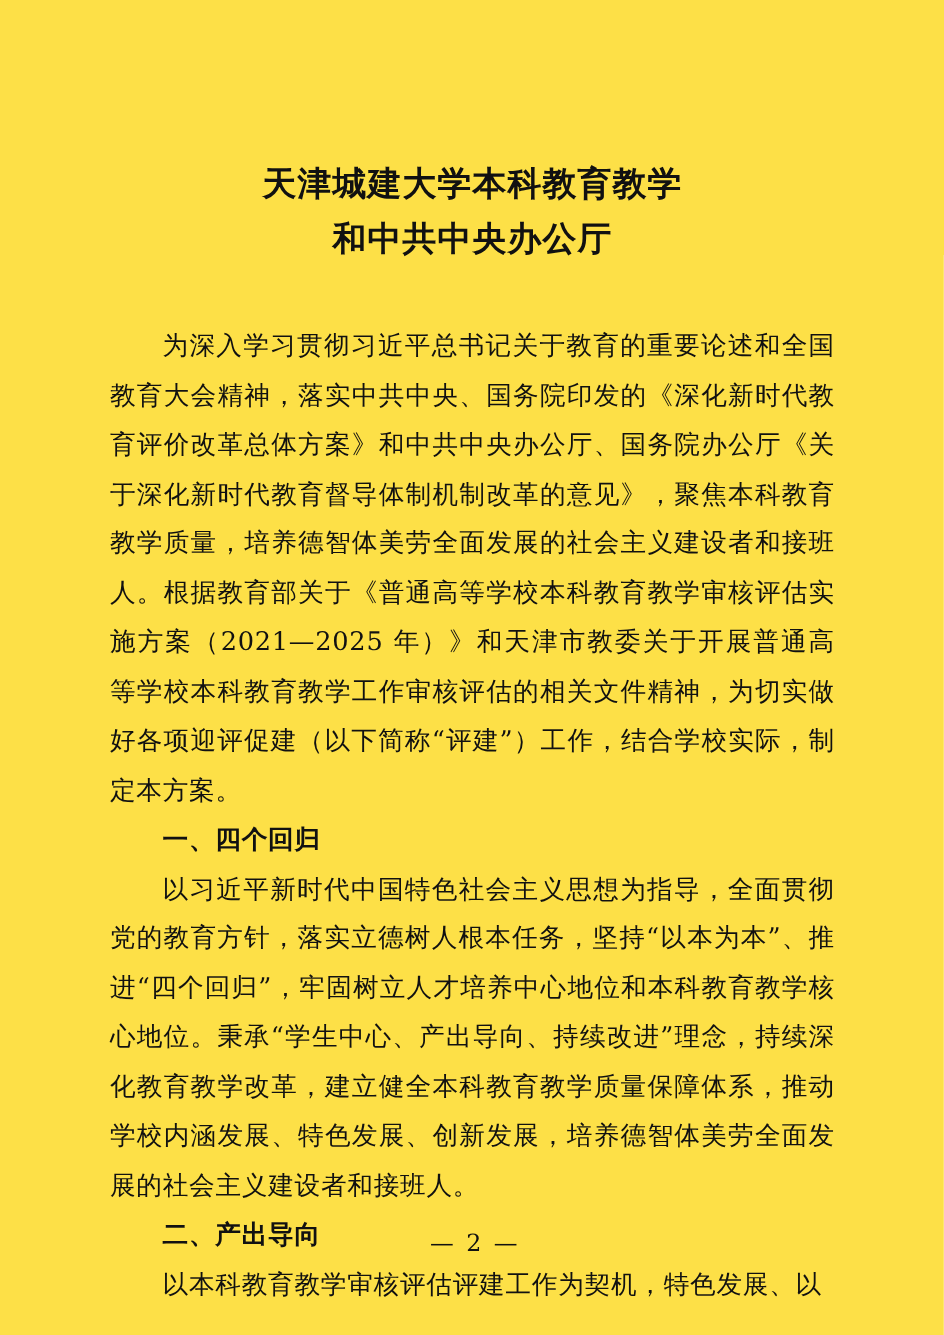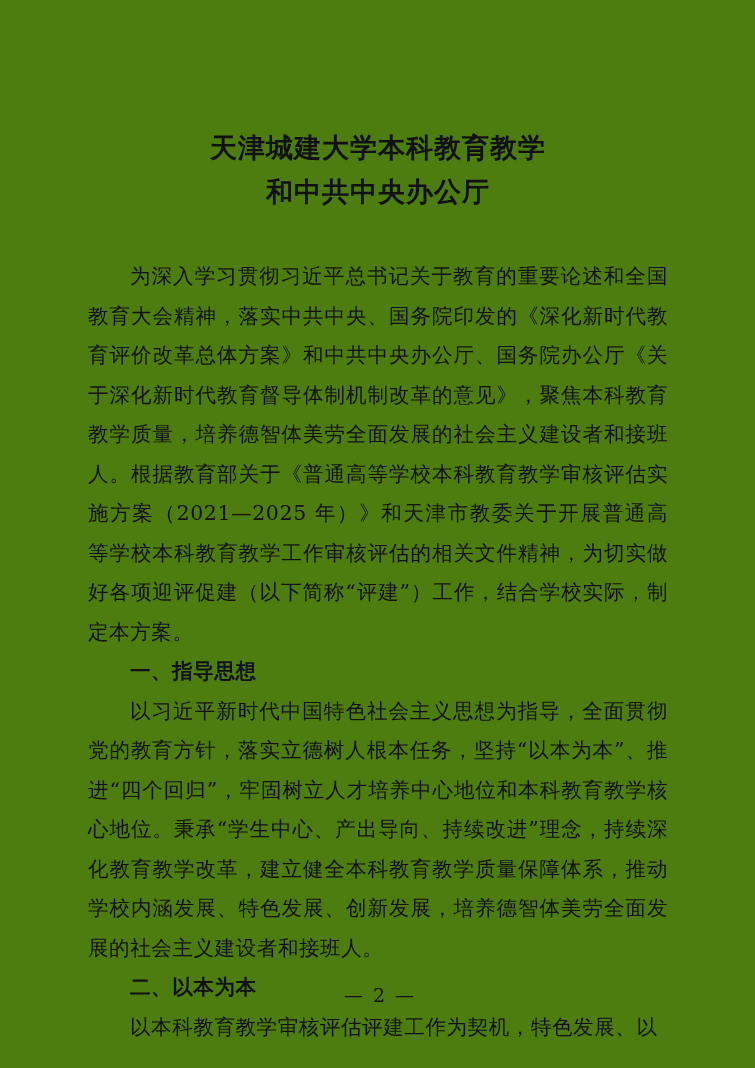--- a/index.html
+++ b/index.html
@@ -14,21 +14,21 @@
     color: #000000;
     position: relative;
     overflow: hidden;
   }
   .page {
     width: 755px;
     height: 1068px;
     box-sizing: border-box;
     padding: 12px;
     position: relative;
-    background: #4d7c0f;
+    background: #fde047;
   }
   .doc-body {
     position: absolute;
     left: 88px;
     top: 0;
     width: 580px;
   }
   .doc-title {
     text-align: center;
     font-family: "DejaVu Serif", "Liberation Serif", serif;
@@ -90,25 +90,25 @@
 <div class="page">
   <div class="doc-body">
 
     <div class="doc-title">
       <span class="line">天津城建大学本科教育教学</span>
       <span class="line">和中共中央办公厅</span>
     </div>
 
     <p class="para indent first">为深入学习贯彻习近平总书记关于教育的重要论述和全国教育大会精神，落实中共中央、国务院印发的《深化新时代教育评价改革总体方案》和中共中央办公厅、国务院办公厅《关于深化新时代教育督导体制机制改革的意见》，聚焦本科教育教学质量，培养德智体美劳全面发展的社会主义建设者和接班人。根据教育部关于《普通高等学校本科教育教学审核评估实施方案（2021—2025 年）》和天津市教委关于开展普通高等学校本科教育教学工作审核评估的相关文件精神，为切实做好各项迎评促建（以下简称“评建”）工作，结合学校实际，制定本方案。</p>
 
-    <p class="heading">一、指导思想</p>
+    <p class="heading">一、四个回归</p>
 
     <p class="para indent">以习近平新时代中国特色社会主义思想为指导，全面贯彻党的教育方针，落实立德树人根本任务，坚持“以本为本”、推进“四个回归”，牢固树立人才培养中心地位和本科教育教学核心地位。秉承“学生中心、产出导向、持续改进”理念，持续深化教育教学改革，建立健全本科教育教学质量保障体系，推动学校内涵发展、特色发展、创新发展，培养德智体美劳全面发展的社会主义建设者和接班人。</p>
 
-    <p class="heading">二、以本为本</p>
+    <p class="heading">二、产出导向</p>
 
     <p class="para indent">以本科教育教学审核评估评建工作为契机，特色发展、以</p>
 
   </div>
 
   <div class="page-number">
     <span class="pn-inner">— 2 —</span>
   </div>
 </div>
 

